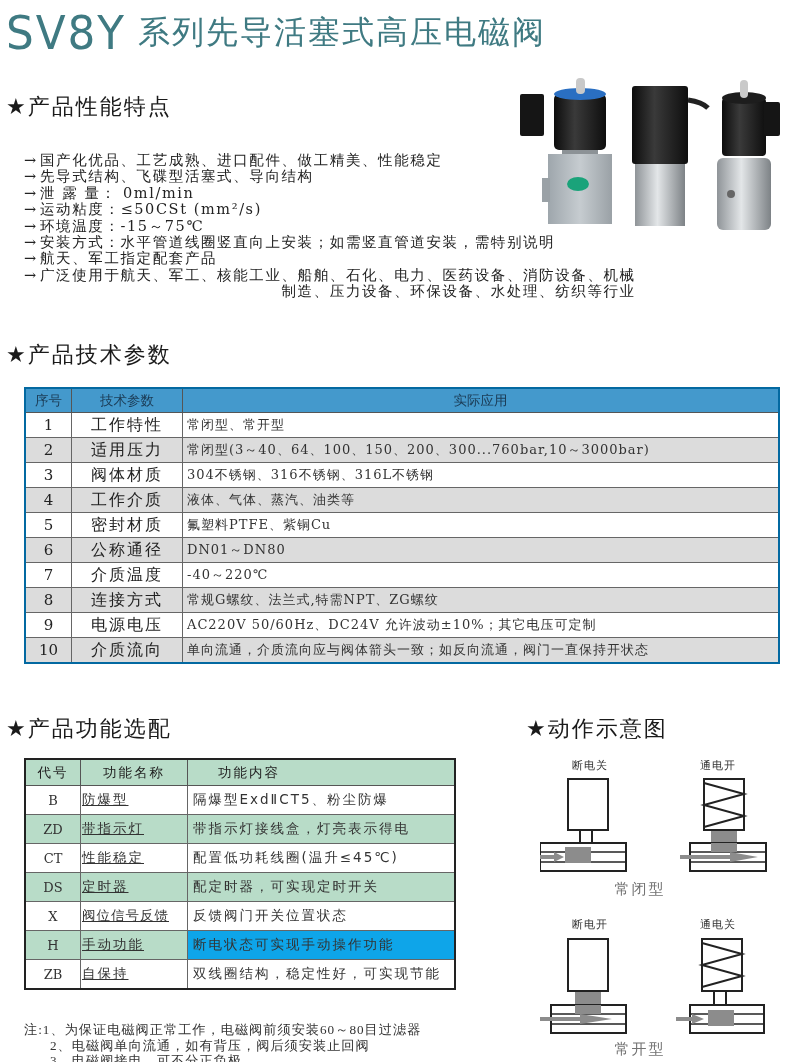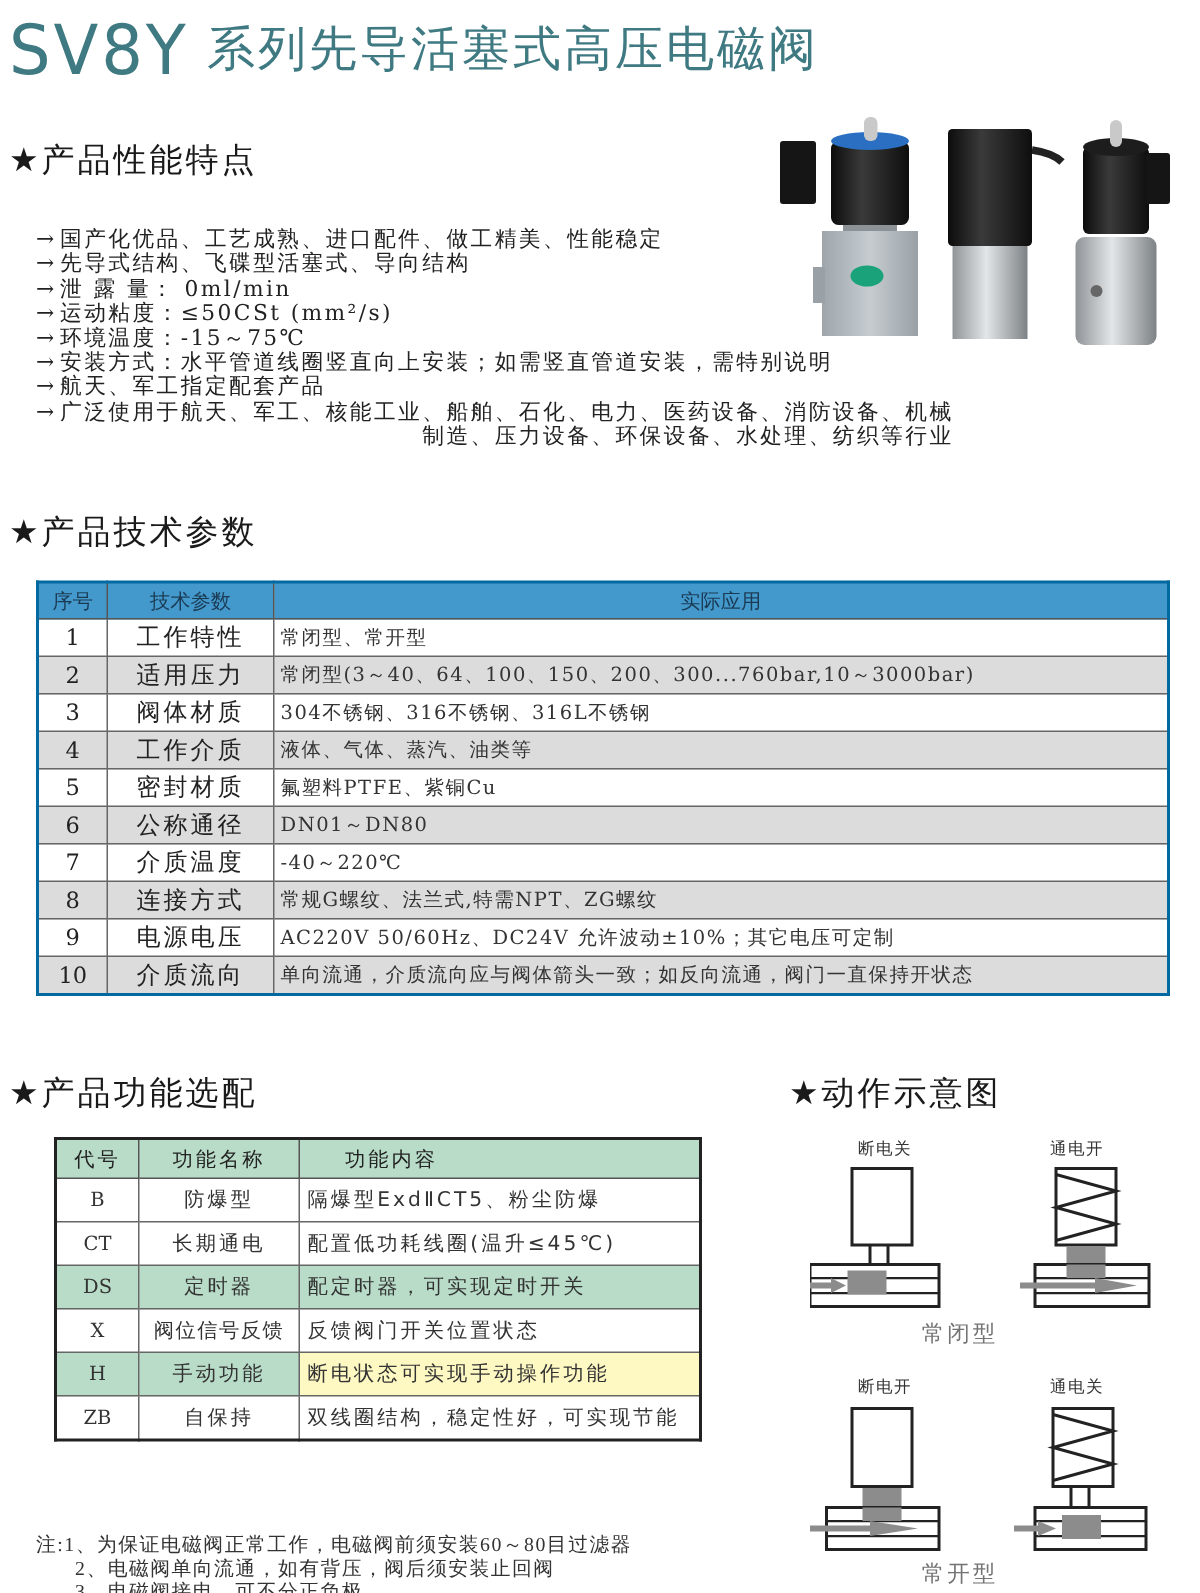--- a/index.html
+++ b/index.html
@@ -15,26 +15,26 @@
   .features .indent { padding-left:16px;text-align:right; }
   .photo { left:512px; top:74px; width:272px; height:160px; }
   table { border-collapse:collapse; }
   .tech { left:24px; top:387px; width:756px; border:2px solid #0369a1; }
   .tech th { background:#4499cc; color:#1b3b55; font-weight:normal; font-size:13.5px; height:21px; border:1px solid #555; }
   .tech td { height:24px; border:1px solid #666; font-size:16px; padding:0; }
   .tech tr:nth-child(even) td { background:#dcdcdc; }
   .tech td.no { width:45px; text-align:center; font-family:"DejaVu Serif", serif; font-size:15px; }
   .tech td.param { width:110px; text-align:center; letter-spacing:2px; color:#222; }
   .tech td.val { padding-left:4px; font-family:"DejaVu Serif", serif; font-size:13px; letter-spacing:1px; color:#333; }
-  .func { left:36px; top:758px; width:432px; border:2px solid #222; }
+  .func { left:24px; top:758px; width:432px; border:2px solid #222; }
   .func th { background:#b8dcc8; font-weight:normal; font-size:13.5px; height:23px; border:1px solid #555; color:#222; letter-spacing:2px; }
   .func td { height:26px; border:1px solid #666; font-size:13.5px; }
   .func tr:nth-child(odd) td { background:#b8dcc8; }
   .func td.code { width:52px; text-align:center; font-family:"DejaVu Serif", serif; font-size:13px; color:#333; }
-  .func td.fname { width:104px; text-align:center; letter-spacing:2px; color:#333; }
+  .func td.fname { width:104px; text-align:left; letter-spacing:2px; color:#333;text-decoration:underline; }
   .func td.fcontent { padding-left:5px; letter-spacing:2px; color:#333; }
   .notes { left:24px; top:1022px; font-family:Liberation Serif, serif; font-size:13.2px; line-height:15.5px; color:#333; letter-spacing:1px; white-space:nowrap; }
   .notes .sub { padding-left:26px; }
   .diagram-label { font-size:11px; color:#333; letter-spacing:1px; text-align:center; }
   .caption { font-size:15px; color:#737373; letter-spacing:2px; text-align:center; }
 </style>
 </head>
 <body>
 
 <div class="abs title">
@@ -175,38 +175,43 @@
       <th style="text-align:left;padding-left:30px;">功能内容</th>
     </tr>
   </thead>
   <tbody>
     <tr style="background:#fff">
         <td class="code" style="background:#fff">B</td>
         <td class="fname" style="background:#fff">防爆型</td>
         <td class="fcontent" style="background:#fff">隔爆型ExdⅡCT5、粉尘防爆</td>
       </tr>
     <tr>
+        <td class="code" style="background:#b8dcc8">ZD</td>
+        <td class="fname" style="background:#b8dcc8">带指示灯</td>
+        <td class="fcontent" style="background:#b8dcc8">带指示灯接线盒，灯亮表示得电</td>
+      </tr>
+    <tr>
         <td class="code" style="background:#fff">CT</td>
-        <td class="fname" style="background:#fff">长期通电</td>
+        <td class="fname" style="background:#fff">性能稳定</td>
         <td class="fcontent" style="background:#fff">配置低功耗线圈(温升≤45℃)</td>
       </tr>
     <tr>
         <td class="code" style="background:#b8dcc8">DS</td>
         <td class="fname" style="background:#b8dcc8">定时器</td>
         <td class="fcontent" style="background:#b8dcc8">配定时器，可实现定时开关</td>
       </tr>
     <tr>
         <td class="code" style="background:#fff">X</td>
         <td class="fname" style="background:#fff;letter-spacing:1px">阀位信号反馈</td>
         <td class="fcontent" style="background:#fff">反馈阀门开关位置状态</td>
       </tr>
     <tr>
         <td class="code" style="background:#b8dcc8">H</td>
         <td class="fname" style="background:#b8dcc8">手动功能</td>
-        <td class="fcontent" style="background:#fef9c3">断电状态可实现手动操作功能</td>
+        <td class="fcontent" style="background:#0ea5e9">断电状态可实现手动操作功能</td>
       </tr>
     <tr>
         <td class="code" style="background:#fff">ZB</td>
         <td class="fname" style="background:#fff">自保持</td>
         <td class="fcontent" style="background:#fff">双线圈结构，稳定性好，可实现节能</td>
       </tr>
   </tbody>
 </table>
 
 <div class="abs notes">

